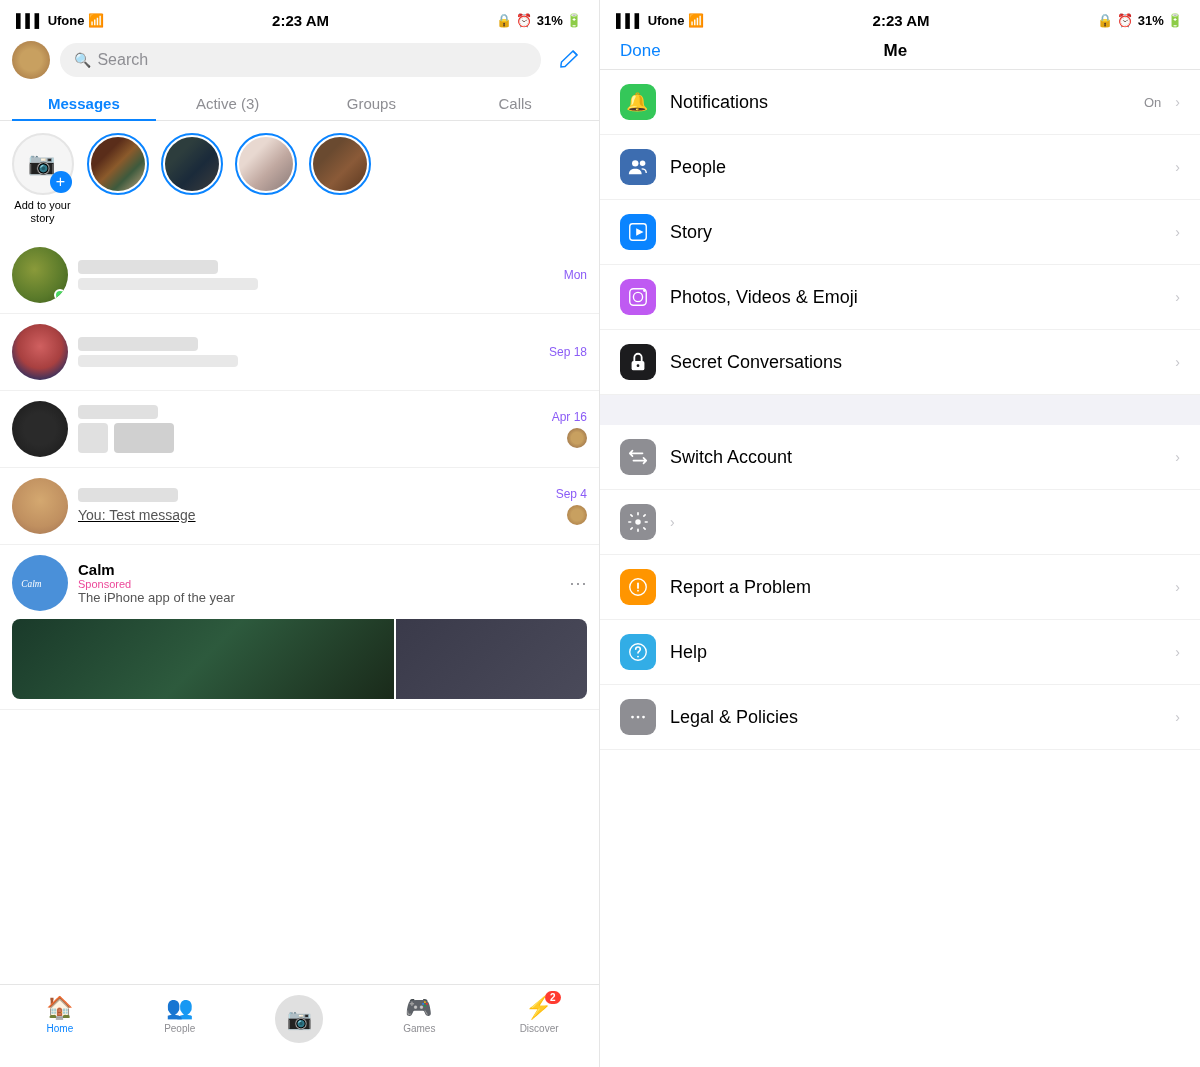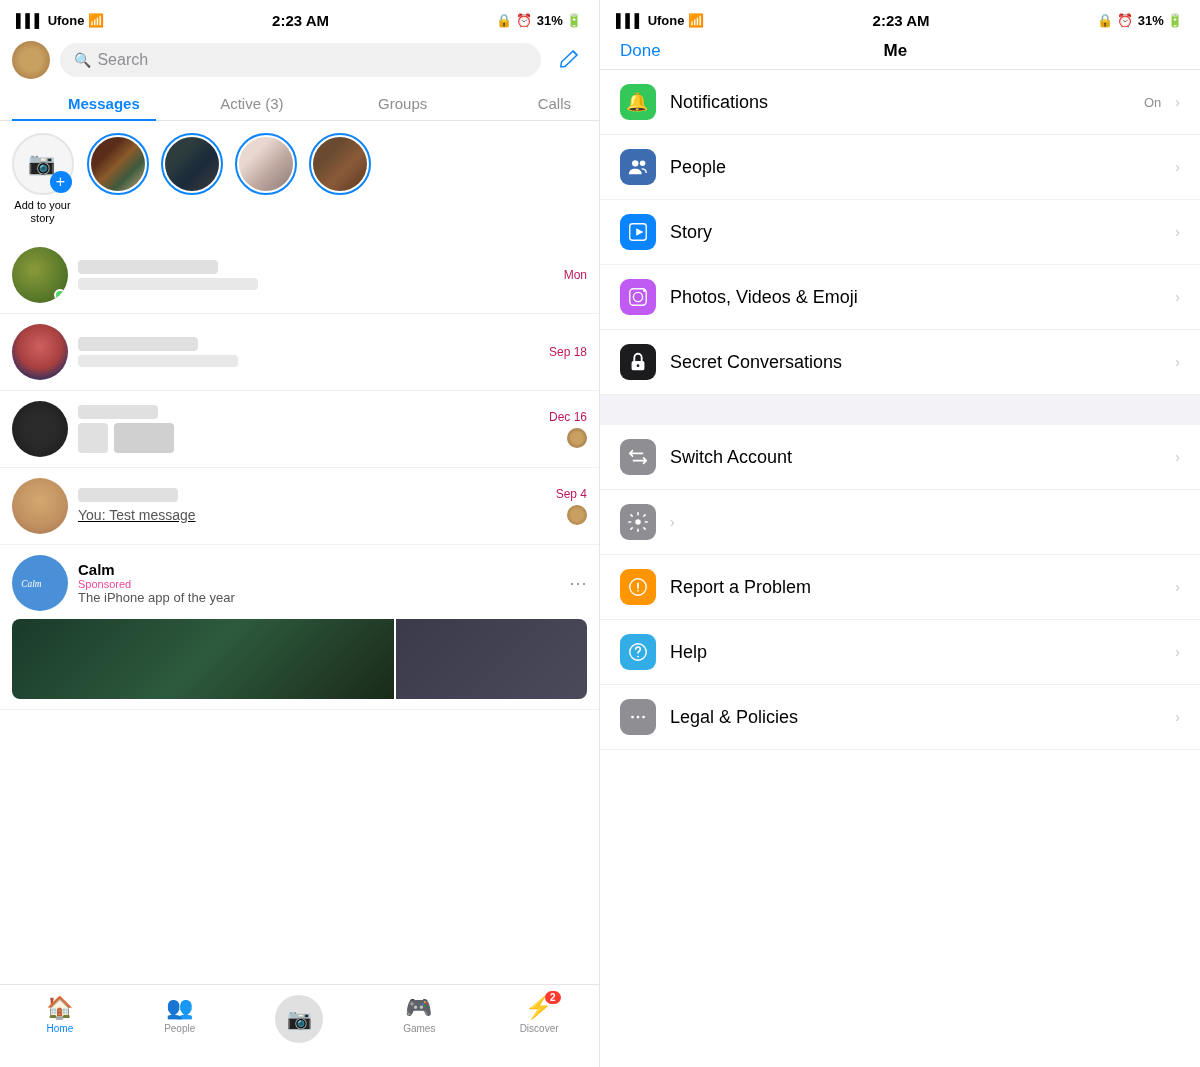--- a/index.html
+++ b/index.html
@@ -94,21 +94,21 @@
       display: flex;
       border-bottom: 1px solid #e5e5e5;
       padding: 0 12px;
     }
     .tab {
       padding: 8px 16px 8px;
       font-size: 15px;
       color: #8e8e93;
       position: relative;
       flex: 1;
-      text-align: right;
+      text-align: center;
     }
     .tab.active {
       color: #0a84ff;
       font-weight: 600;
     }
     .tab.active::after {
       content: '';
       position: absolute;
       bottom: -1px;
       left: 0;
@@ -229,21 +229,21 @@
       background: #e0e0e0;
     }
     .msg-preview-placeholder {
       height: 12px;
       border-radius: 4px;
       background: #e8e8e8;
       margin-top: 4px;
     }
     .msg-time {
       font-size: 12px;
-      color: #be185d;
+      color: #8b5cf6;
       white-space: nowrap;
     }
     .msg-meta {
       display: flex;
       flex-direction: column;
       align-items: flex-end;
       gap: 4px;
     }
     .msg-sender-avatar {
       width: 20px;
@@ -573,21 +573,21 @@
     <div class="message-item">
       <div class="msg-avatar av-game"></div>
       <div class="msg-content">
         <div class="msg-name-placeholder" style="width:80px;"></div>
         <div style="display:flex; gap:6px; margin-top:4px;">
           <div style="width:30px; height:30px; background:#e0e0e0; border-radius:4px;"></div>
           <div style="width:60px; height:30px; background:#d0d0d0; border-radius:4px;"></div>
         </div>
       </div>
       <div class="msg-meta">
-        <span class="msg-time">Dec 16</span>
+        <span class="msg-time">Apr 16</span>
         <div class="msg-sender-avatar" style="background: radial-gradient(circle, #c8a060 40%, #8a6040 100%);"></div>
       </div>
     </div>
 
     <div class="message-item">
       <div class="msg-avatar av-hamster"></div>
       <div class="msg-content">
         <div class="msg-name-placeholder" style="width:100px; margin-bottom:4px;"></div>
         <span class="msg-text">You: Test message</span>
       </div>

